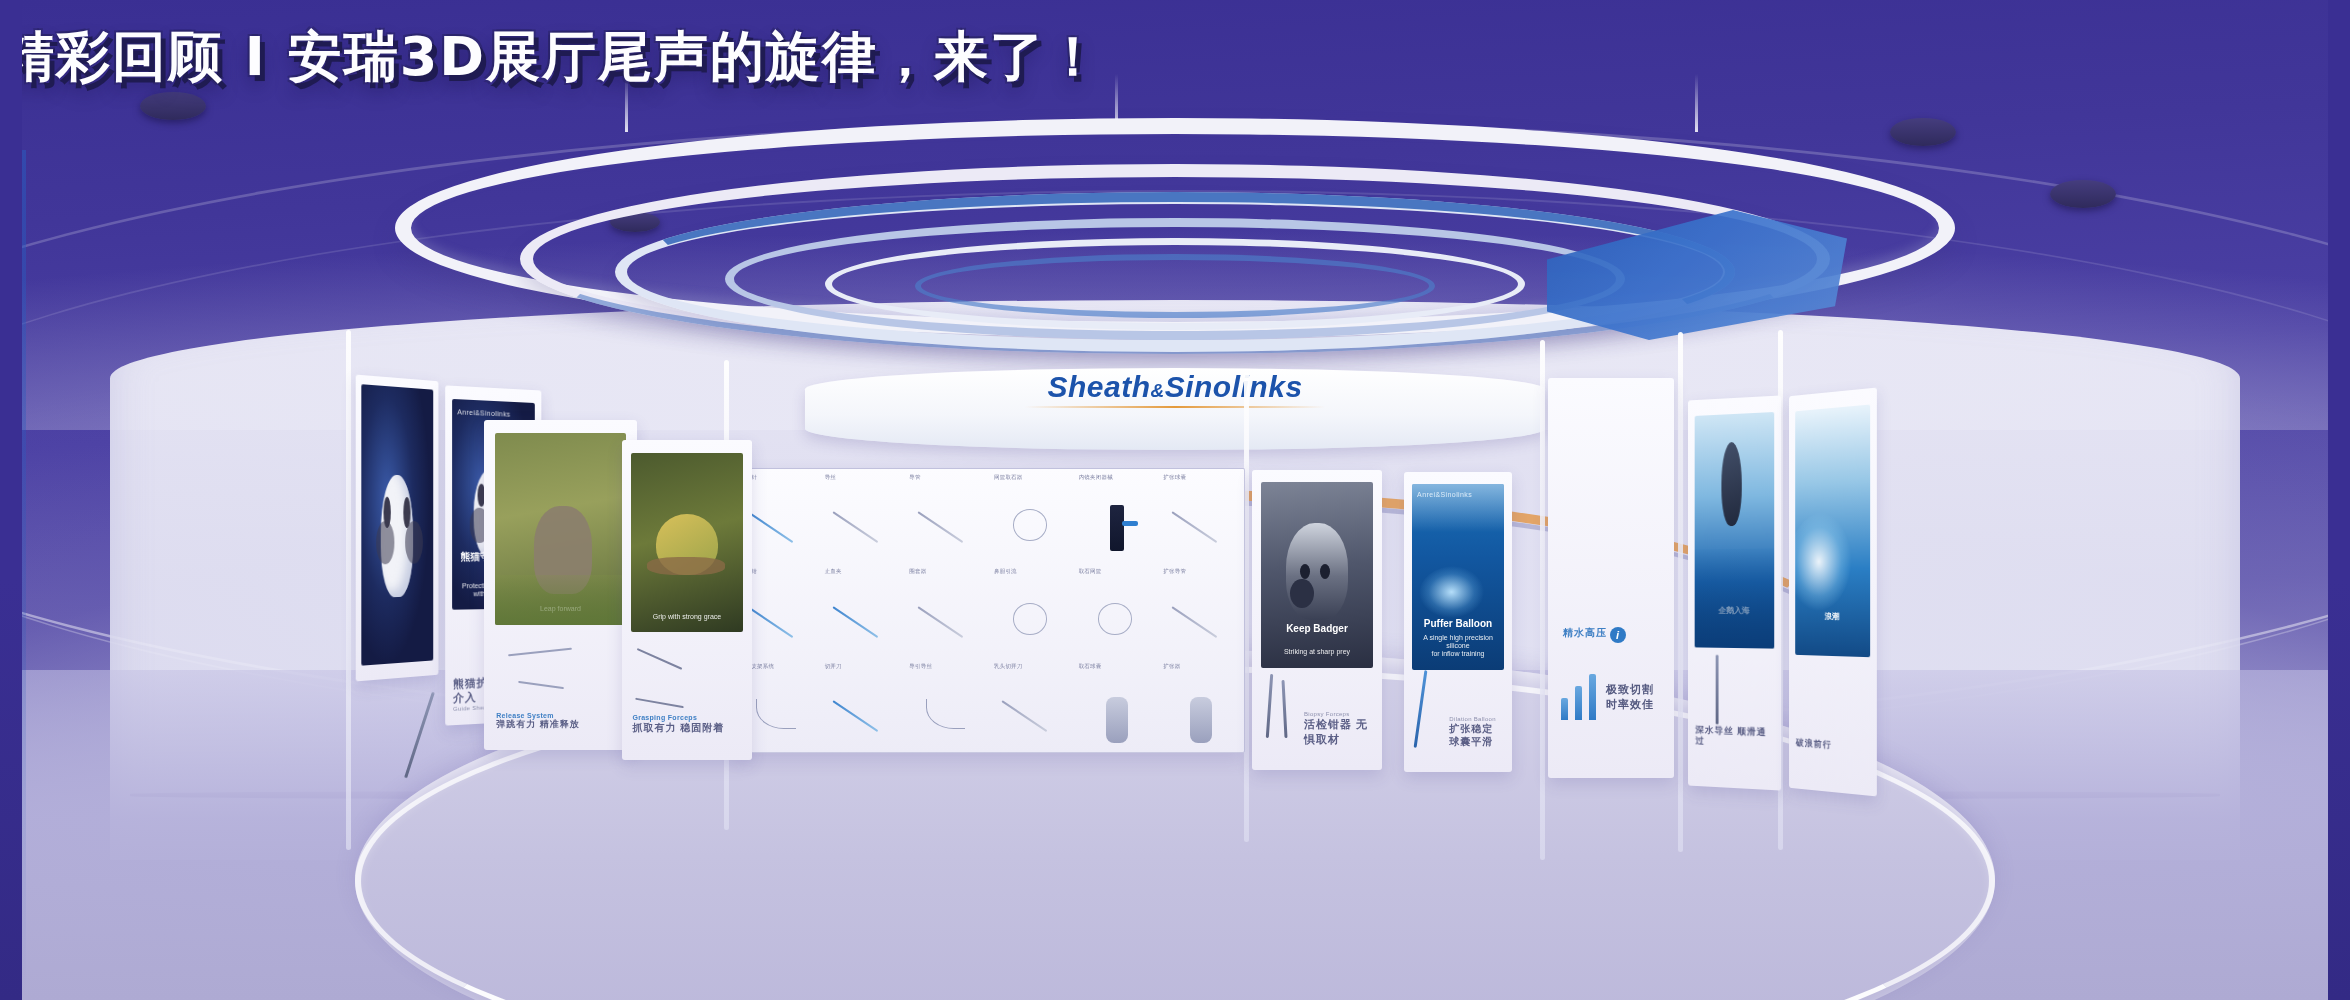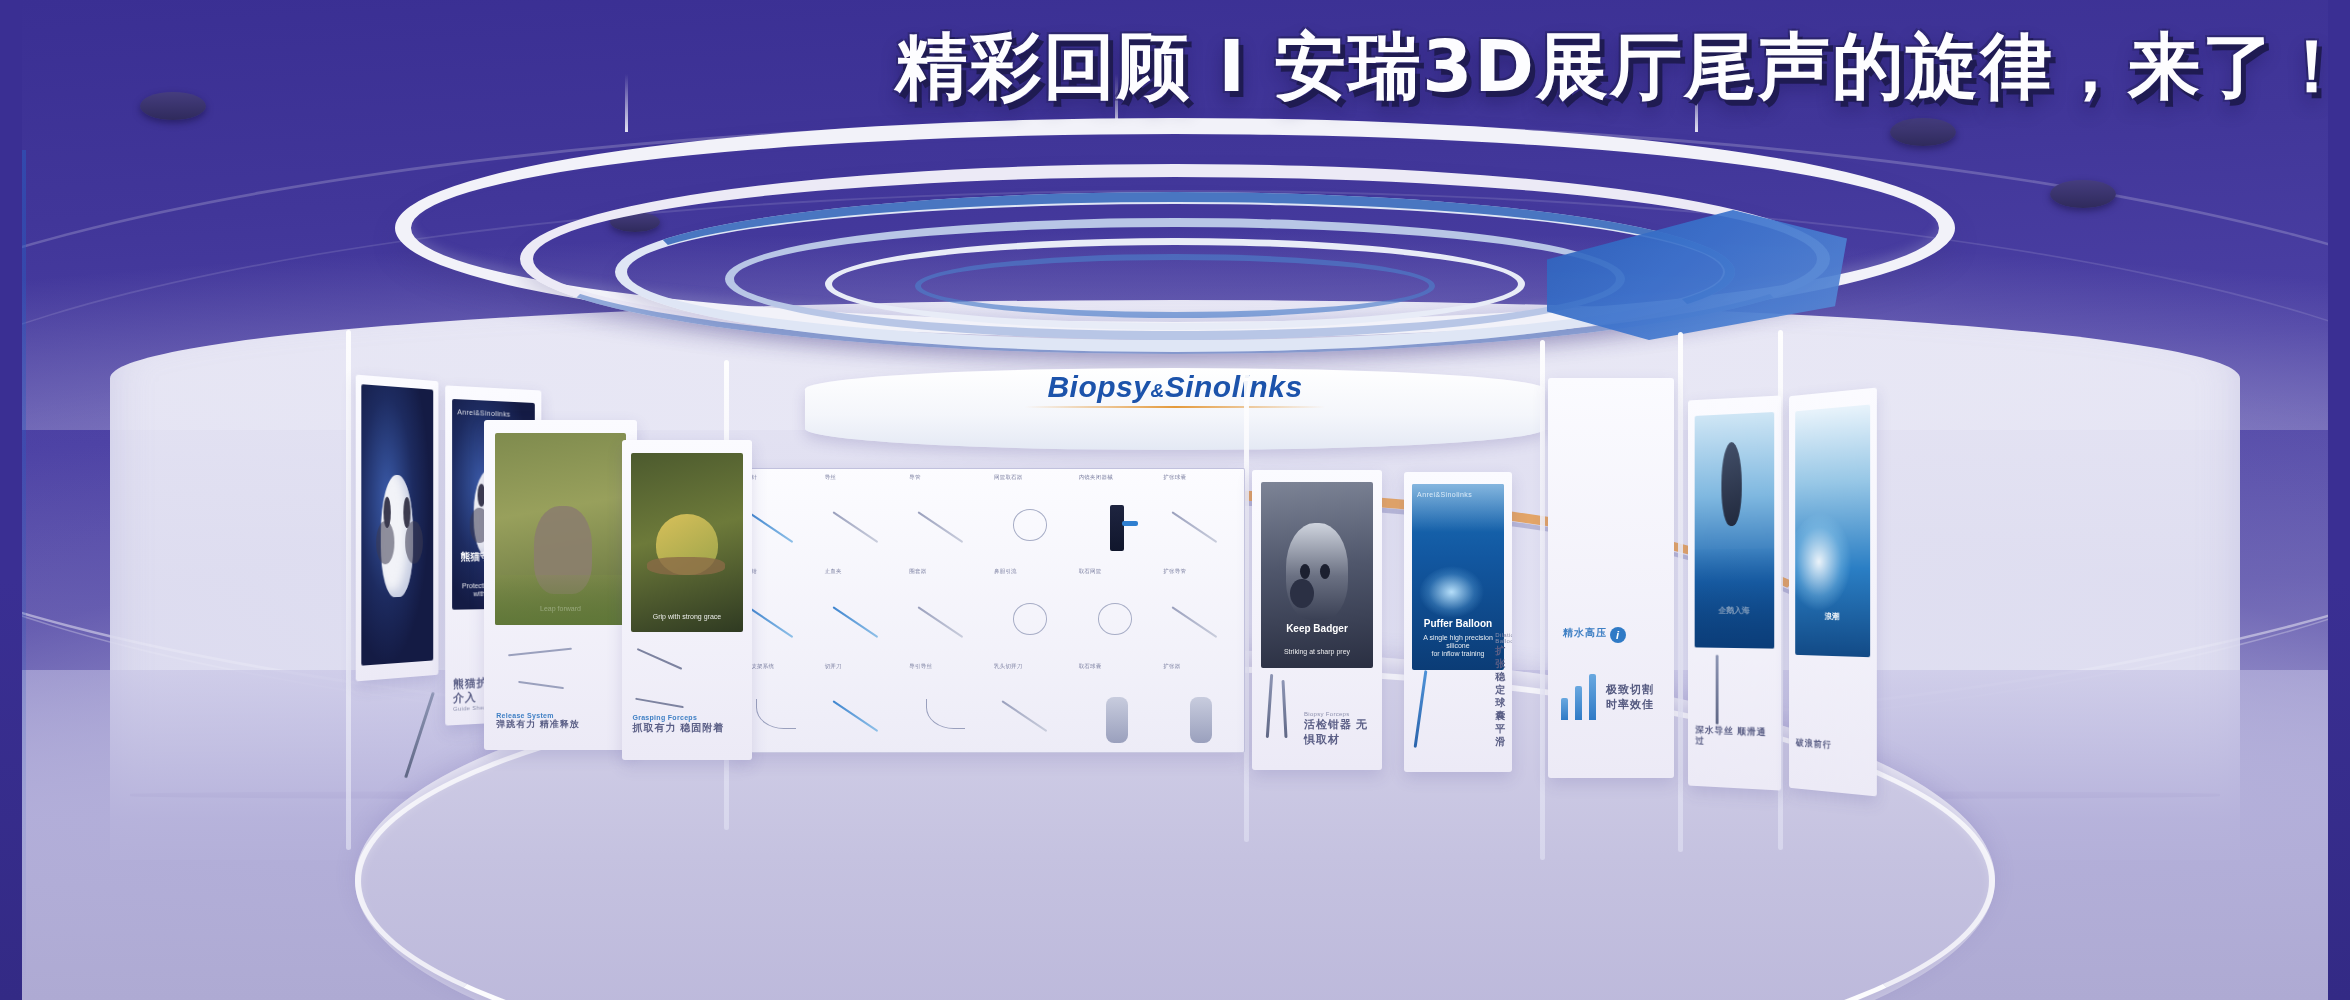--- a/index.html
+++ b/index.html
@@ -207,23 +207,23 @@
   .rail2{
     position:absolute; left:50%; transform:translateX(-50%); bottom:140px;
     width:1420px; height:360px; border-radius:50%;
     border:5px solid transparent; border-top-color:rgba(150,150,195,.55);
     z-index:8;
   }
   .floortext{ position:absolute; z-index:8; height:5px; border-radius:3px; background:rgba(110,108,160,.34); }
 
   
   .title{
-    position:absolute; left:0; right:0; top:28px; z-index:50;
-    text-align:right; color:#fdfdff;
-    font-size:72px; font-weight:bold; letter-spacing:2px; line-height:1.08;
+    position:absolute; left:0; right:8px; top:28px; z-index:50;
+    text-align:left; color:#fdfdff;
+    font-size:54px; font-weight:bold; letter-spacing:2px; line-height:1.08;
     font-family:"DejaVu Sans","Liberation Sans",sans-serif;
     text-shadow:
       5px 6px 0 #1f1b52,
       -2px -2px 0 rgba(40,34,100,.55),
       2px -2px 0 rgba(40,34,100,.55),
       -2px 2px 0 rgba(40,34,100,.55),
       0 10px 18px rgba(20,14,70,.45);
     white-space:nowrap;
   }
 
@@ -264,21 +264,21 @@
     <div class="ring-blue"></div>
     <div class="ring ring4"></div>
     <div class="ring ring5"></div>
     <div class="ring ring6"></div>
     <div class="blue-wedge"></div>
   </div>
 
   <div class="brandband"></div>
   <div class="brandtxt">
     <div class="brand-main">
-      <span>Biopsy</span><span class="amp">&amp;</span><span>Sinolinks</span>
+      <span>Sheath</span><span class="amp">&amp;</span><span>Sinolinks</span>
     </div>
     <div class="brand-rule"></div>
   </div>
 
   <div class="panel" style="left:352px; top:378px; width:92px; height:300px; transform:perspective(900px) rotateY(26deg);">
     <div class="pboard">
       <div class="poster art-panda" style="height:92%; top:3%;"></div>
     </div>
   </div>
 
@@ -455,21 +455,21 @@
   </div>
 
   <div class="panel" style="left:1404px; top:472px; width:108px; height:300px;">
     <div class="pboard">
       <div class="poster art-ocean" style="height:62%;">
         <div class="ptag">Anrei&amp;Sinolinks</div>
         <div class="pttl" style="bottom:22%;">Puffer Balloon</div>
         <div class="psub" style="bottom:6%; white-space:pre-line;">A single high precision silicone
 for inflow training</div>
       </div>
-      <div class="pcaption" style="bottom:8%; left:42%;margin-left:46px;">
+      <div class="pcaption" style="bottom:8%; left:42%;">
         <div class="pcap-en" style="font-size:6px;">Dilation Balloon</div>
         <div class="pcap-cn" style="font-size:10px;">扩张稳定
 球囊平滑</div>
       </div>
       <div class="sketch sk-rod sk-blue" style="left:14%; top:66%; height:78px; transform:rotate(8deg);"></div>
     </div>
   </div>
 
   <div class="panel" style="left:1548px; top:378px; width:126px; height:400px;">
     <div class="pboard">

